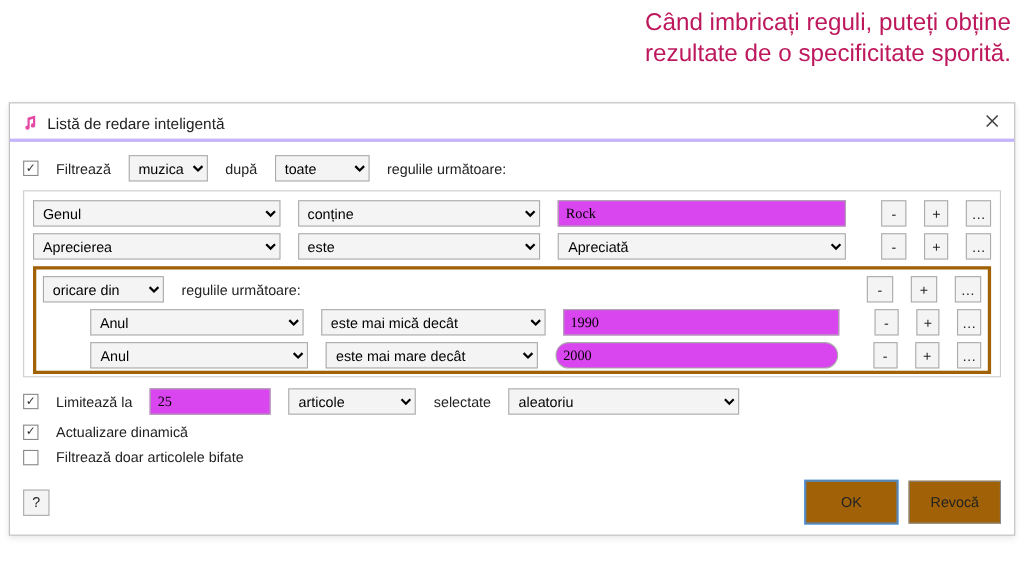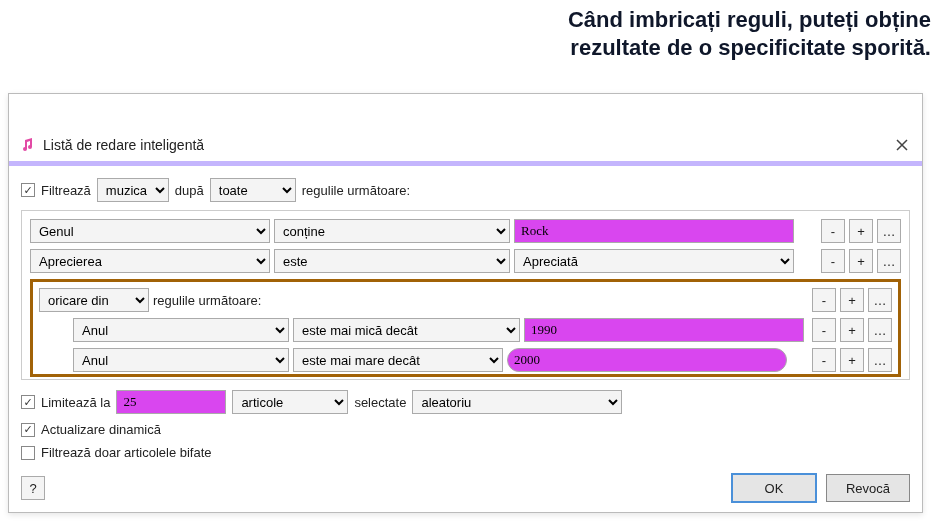--- a/index.html
+++ b/index.html
@@ -10,89 +10,87 @@
     height: 529px;
     font-family: -apple-system, "Segoe UI", Arial, sans-serif;
     font-size: 13px;
     background: #fff;
     color: #222;
     position: relative;
   }
   .annotation {
     position: absolute;
     top: 6px;
-    right: 0;
+    right: 12px;
     font-size: 22px;
     text-align: right;
     line-height: 1.25;
-    color: #0f172a;
-    font-weight: bold;
+    color: #be185d;
   }
   .dialog {
     position: absolute;
     top: 93px;
     left: 8px;
     width: 915px;
     border: 1px solid #bbb;
     background: #fff;
     box-shadow: 0 2px 6px rgba(0,0,0,0.1);
   }
   .titlebar {
     display: flex;
-    align-items: center;
+    align-items: flex-end;
     padding: 6px 10px;
-    border-bottom: 5px solid #c4b5fd;
-    margin-top: 35px;
+    border-bottom: 3px solid #c4b5fd;
   }
   .app-icon {
     width: 16px; height: 16px; margin-right: 8px;
     display:flex;align-items:center;justify-content:center;
   }
   .titlebar-title { flex: 1; font-size: 14px; }
   .close-btn {
     width: 20px; height: 20px; display:flex;align-items:center;justify-content:center;
     cursor: pointer; font-size: 16px; color:#444;
   }
   .body {
     padding: 12px 12px 10px 12px;
   }
-  .row { display:flex; align-items:center; gap:6px; margin-bottom:8px; }
+  .row { display:flex; align-items:center; gap:16px; margin-bottom:8px; }
   .checkbox {
     width:14px;height:14px;border:1px solid #888;display:inline-flex;align-items:center;justify-content:center;
     background:#fff; font-size:11px; line-height:1;
   }
   .checkbox.checked::after { content:"✓"; color:#333; }
   select.sel, .sel {
     border:1px solid #aaa; background:#f4f4f4; height:24px; padding:1px 4px;
     font-size:13px; font-family:inherit;
   }
   .text-in {
     border:1px solid #aaa; background:#d946ef; height:24px; padding:2px 6px;
     font-size:13px; font-family:Liberation Serif, serif;
   }
   .rules-frame {
     border:1px solid #ccc; padding:8px 8px 2px 8px; margin-bottom:10px;
     display:flex; flex-direction:column; gap:6px;
   }
-  .rule-row { display:flex; align-items:center; gap:4px; }
+  .rule-row { display:flex; align-items:center; gap:16px; }
   .rule-row .spacer { flex:1; }
   .btn-sq {
     width:24px;height:24px;border:1px solid #aaa;background:#f4f4f4;
     display:inline-flex;align-items:center;justify-content:center;
     font-size:13px; cursor:pointer; line-height:1;
   }
   .nested-frame {
     border:3px solid #a16207; padding:6px 6px 2px 6px;
     display:flex;flex-direction:column;gap:6px;
   }
   .footer {
     display:flex; align-items:center; padding: 6px 0 0 0; gap:10px;
   }
   .btn {
-    min-width:84px; height:28px; border:1px solid #888; background:#e5e5e5;
+    min-width:84px; height:39px; border:1px solid #888; background:#a16207;
     display:inline-flex;align-items:center;justify-content:center;
     font-size:13px; cursor:pointer; padding:0 14px;
   }
   .btn.default { border:1px solid #4a90d9; box-shadow:0 0 0 1px #4a90d9; }
   .help-btn {
     width:24px;height:24px;border:1px solid #aaa;background:#f4f4f4;
     display:inline-flex;align-items:center;justify-content:center;cursor:pointer;
   }
   .label { white-space:nowrap; }
 </style>

